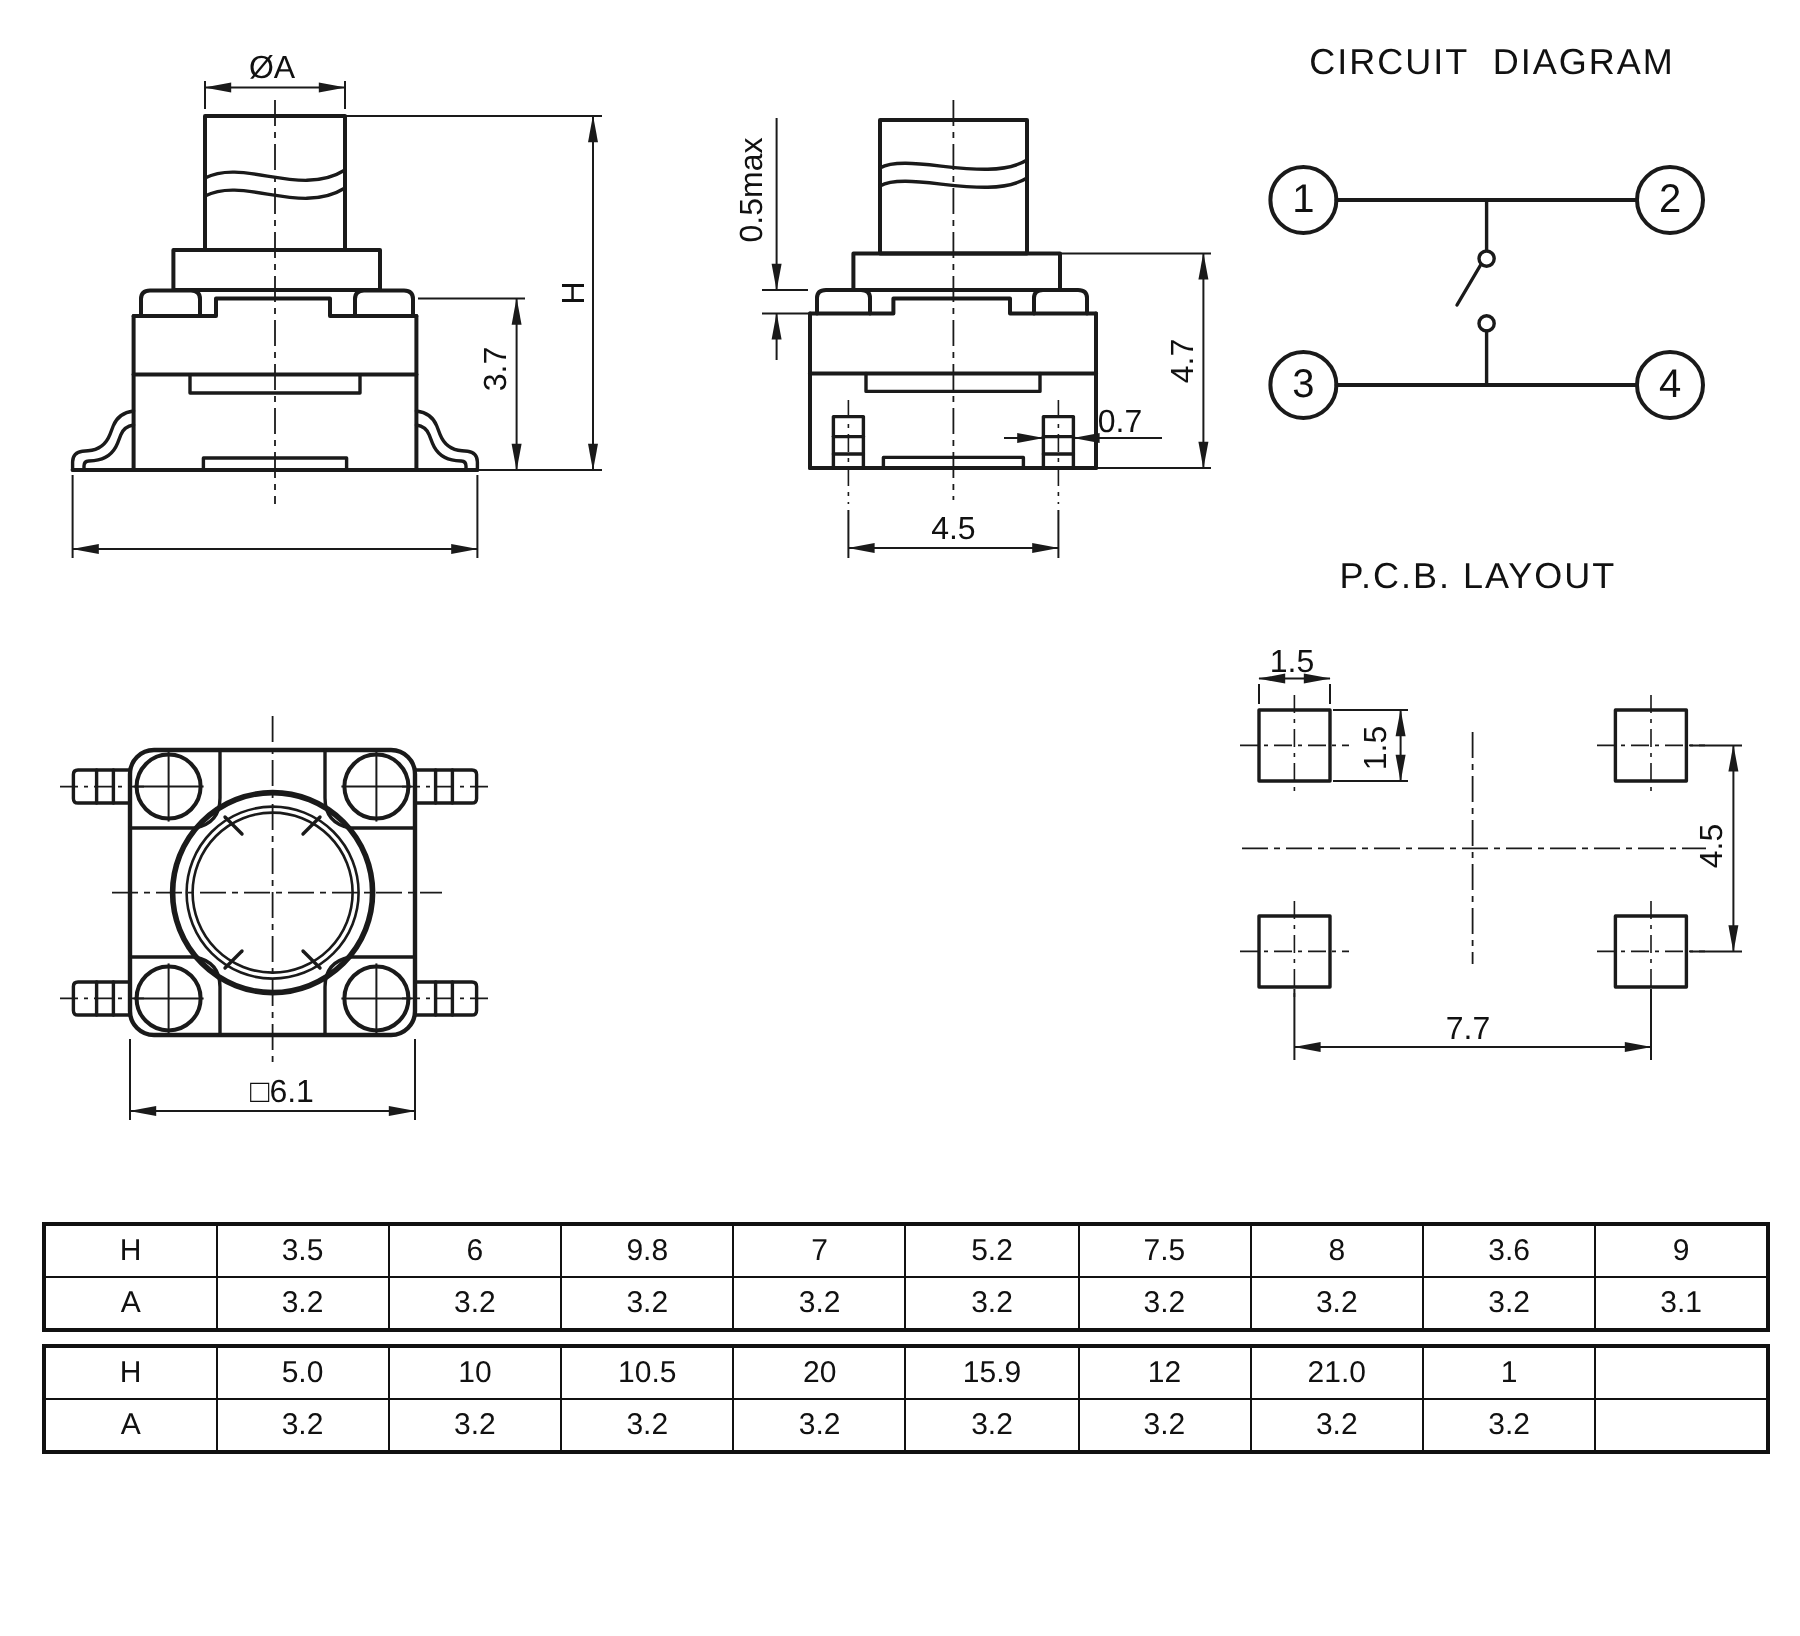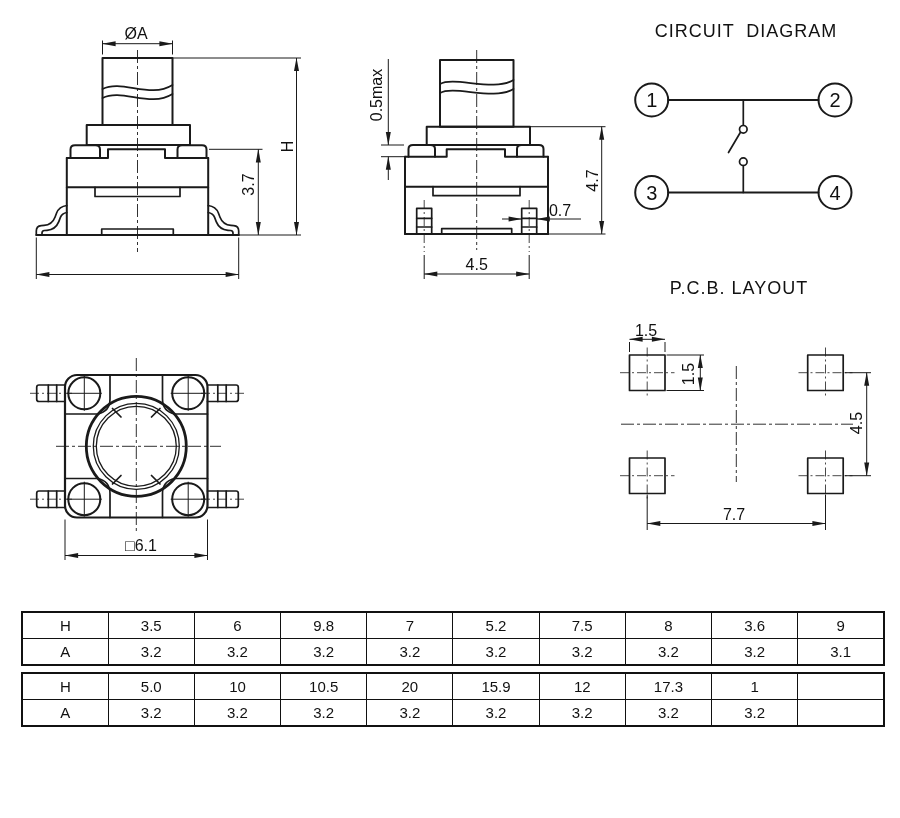--- a/index.html
+++ b/index.html
@@ -292,21 +292,21 @@
   <table class="t2">
     <tbody>
         <tr>
       <td>H</td>
       <td>5.0</td>
       <td>10</td>
       <td>10.5</td>
       <td>20</td>
       <td>15.9</td>
       <td>12</td>
-      <td>17.3</td>
+      <td>21.0</td>
       <td>1</td>
       <td></td>
     </tr>
     <tr>
       <td>A</td>
       <td>3.2</td>
       <td>3.2</td>
       <td>3.2</td>
       <td>3.2</td>
       <td>3.2</td>

